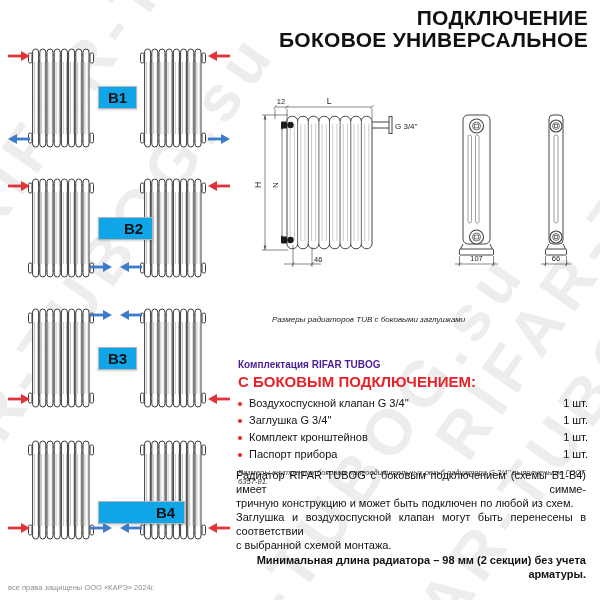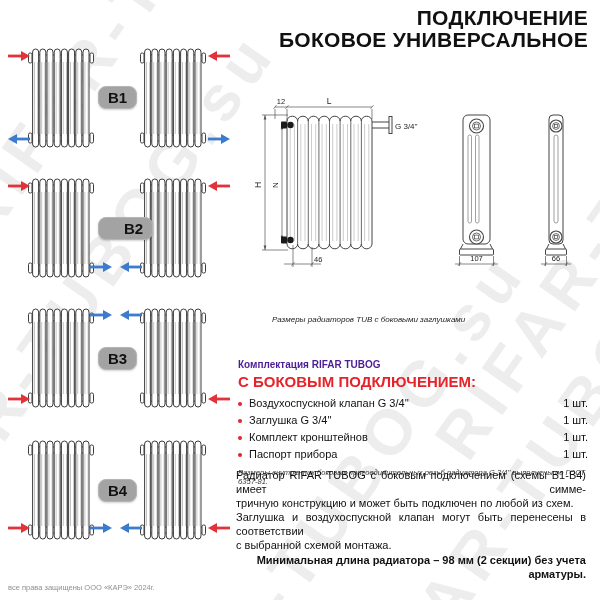--- a/index.html
+++ b/index.html
@@ -24,26 +24,26 @@
     font-size:21px; line-height:22px; font-weight:bold; letter-spacing:0.3px; color:#111;
   }
 
   .rad   { position:absolute; width:66px; height:100px; }
   .arrow { position:absolute; width:22px; height:12px; }
   .flip  { transform:scaleX(-1); }
   .red   { color:var(--red,#e2333a); }
   .blue  { color:var(--blue,#3d7ccc); }
 
   .blabel {
-    position:absolute; left:98px; width:37px; height:21px; background:#a3a3a3;
-    border:1px solid #b5b5b5; border-radius:8px; box-shadow:0 1px 2px rgba(0,0,0,0.18);
+    position:absolute; left:98px; width:37px; height:21px; background:#0ea5e9;
+    border:1px solid #b5b5b5; border-radius:0; box-shadow:0 1px 2px rgba(0,0,0,0.18);
     display:flex; align-items:center; justify-content:center;
     font-weight:bold; font-size:15px; color:#111;
   }
-  .pos-b1 { top:86px; } .pos-b2 { top:217px;padding-left:16px; } .pos-b3 { top:347px; } .pos-b4 { top:479px; }
+  .pos-b1 { top:86px; } .pos-b2 { top:217px;padding-left:16px; } .pos-b3 { top:347px; } .pos-b4 { top:501px;padding-left:48px; }
 
   .drawing-front { position:absolute; left:255px; top:95px; }
   .drawing-side  { position:absolute; left:455px; top:108px; }
   .draw-caption  {
     position:absolute; left:272px; top:271px; font-size:8px; font-style:italic; color:#222;margin-top:44px;
   }
 
   .pack { position:absolute; left:238px; top:359px; width:350px; }
   .pack-h1 { font-size:10px; font-weight:bold; color:#4c1d95; margin:0 0 3px 0; }
   .pack-h2 { font-size:15px; font-weight:bold; color:var(--hred,#e6232a); margin:0 0 7px 0; }

